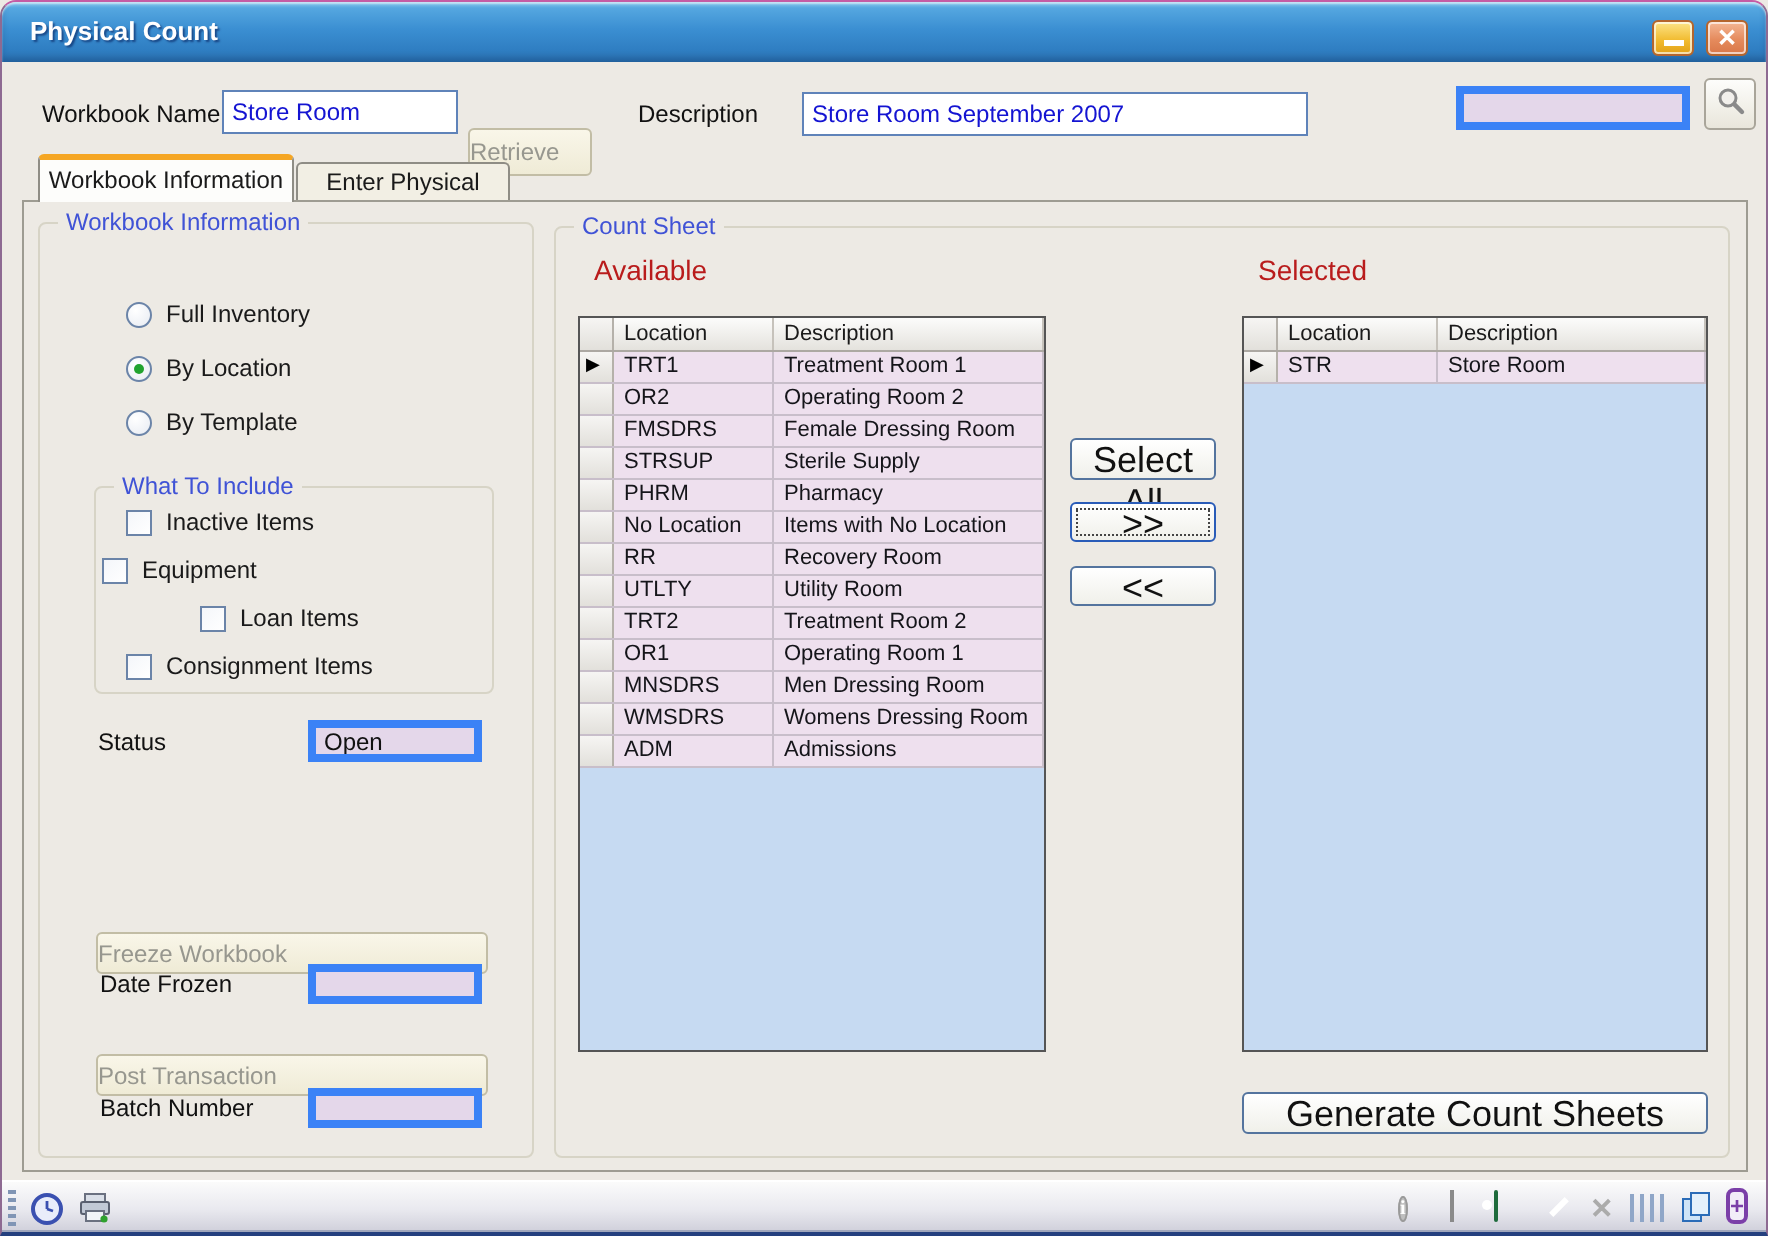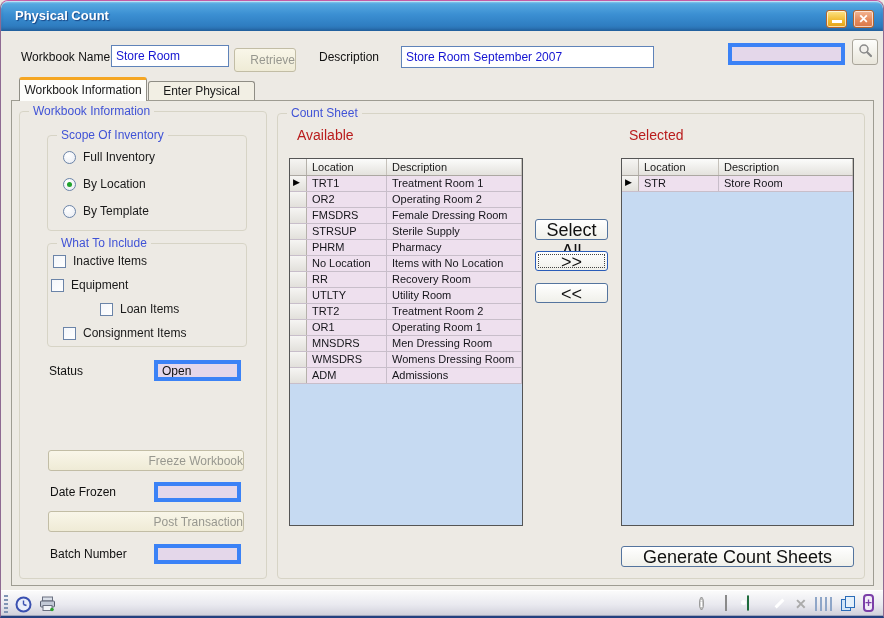--- a/index.html
+++ b/index.html
@@ -22,21 +22,21 @@
   .btn-min .bar { position: absolute; left: 5px; bottom: 4px; width: 10px; height: 3px; background: #fff; }
   .btn-close { right: 9px; background: linear-gradient(180deg,#F4B795,#E58B5D 55%,#D97748); color: #fff;
     font-weight: bold; font-size: 12px; line-height: 16px; }
 
   
   .lbl { position: absolute; color: #111; }
   .inp { position: absolute; border: 1px solid #5F83B9; background: #fff; color: #1414D2;
     font-family: "Liberation Sans", sans-serif; font-size: 12px; padding: 0 4px; }
   .inp-lav { position: absolute; border: 4px solid #3b82f6; background: #E4D7EA; }
   .btn-dis { position: absolute; background: linear-gradient(180deg,#F9F6E9,#EFEBD6); border: 1px solid #C2BDA5;
-    border-radius: 3px; color: #97978F; font-family: "Liberation Sans", sans-serif; font-size: 12px; text-align: right; }
+    border-radius: 3px; color: #97978F; font-family: "Liberation Sans", sans-serif; font-size: 12px; text-align: left; margin-top: 16px; }
   .btn-w { position: absolute; background: linear-gradient(180deg,#FFFFFF,#F0F0EA); border: 1px solid #54749E;
     border-radius: 3px; color: #111; font-family: "Liberation Sans", sans-serif; font-size: 18px; text-align: center; cursor: pointer; }
   .btn-focus { border: 1px solid #2A5CB8; outline: 1px dotted #444; outline-offset: -4px; }
   .search-btn { position: absolute; left: 851px; top: 38px; width: 26px; height: 26px;
     background: linear-gradient(180deg,#FDFDFB,#E9E6DB); border: 1px solid #A9A59A; border-radius: 3px; cursor: pointer; }
 
   
   .tab { position: absolute; border: 1px solid #8F8D85; border-bottom: none; border-radius: 3px 3px 0 0;
     text-align: center; cursor: pointer; }
   .tab-active { left: 18px; top: 76px; width: 128px; height: 24px; background: #FDFDFB;
@@ -125,42 +125,39 @@
   </button>
 
   <div class="tab tab-active">Workbook Information</div>
   <div class="tab tab-inactive">Enter Physical Counts</div>
   <div class="tab-panel"></div>
 
   <div class="grp" style="left:18px; top:110px; width:248px; height:468px; z-index:4;">
     <span class="grp-lbl">Workbook Information</span>
   </div>
 
-  <div class="grp" style="left:46px; top:134px; width:200px; height:96px; z-index:5;">
-    <span class="grp-lbl">Scope Of Inventory</span>
-  </div>
   <div class="opt-row" style="left:62px; top:149px; z-index:6;">
     <span class="radio"></span>
     <span>Full Inventory</span>
   </div>
   <div class="opt-row" style="left:62px; top:176px; z-index:6;">
     <span class="radio">
         <span class="dot"></span>
       </span>
     <span>By Location</span>
   </div>
   <div class="opt-row" style="left:62px; top:203px; z-index:6;">
     <span class="radio"></span>
     <span>By Template</span>
   </div>
 
   <div class="grp" style="left:46px; top:242px; width:200px; height:104px; z-index:5;">
     <span class="grp-lbl">What To Include</span>
   </div>
-  <div class="opt-row" style="left:52px; top:253px; z-index:6;">
+  <div class="opt-row" style="left:62px; top:253px; z-index:6;">
     <span class="checkbox"></span>
     <span>Inactive Items</span>
   </div>
   <div class="opt-row" style="left:50px; top:277px; z-index:6;">
     <span class="checkbox"></span>
     <span>Equipment</span>
   </div>
   <div class="opt-row" style="left:62px; top:301px; z-index:6;padding-left:37px;">
     <span class="checkbox"></span>
     <span>Loan Items</span>

